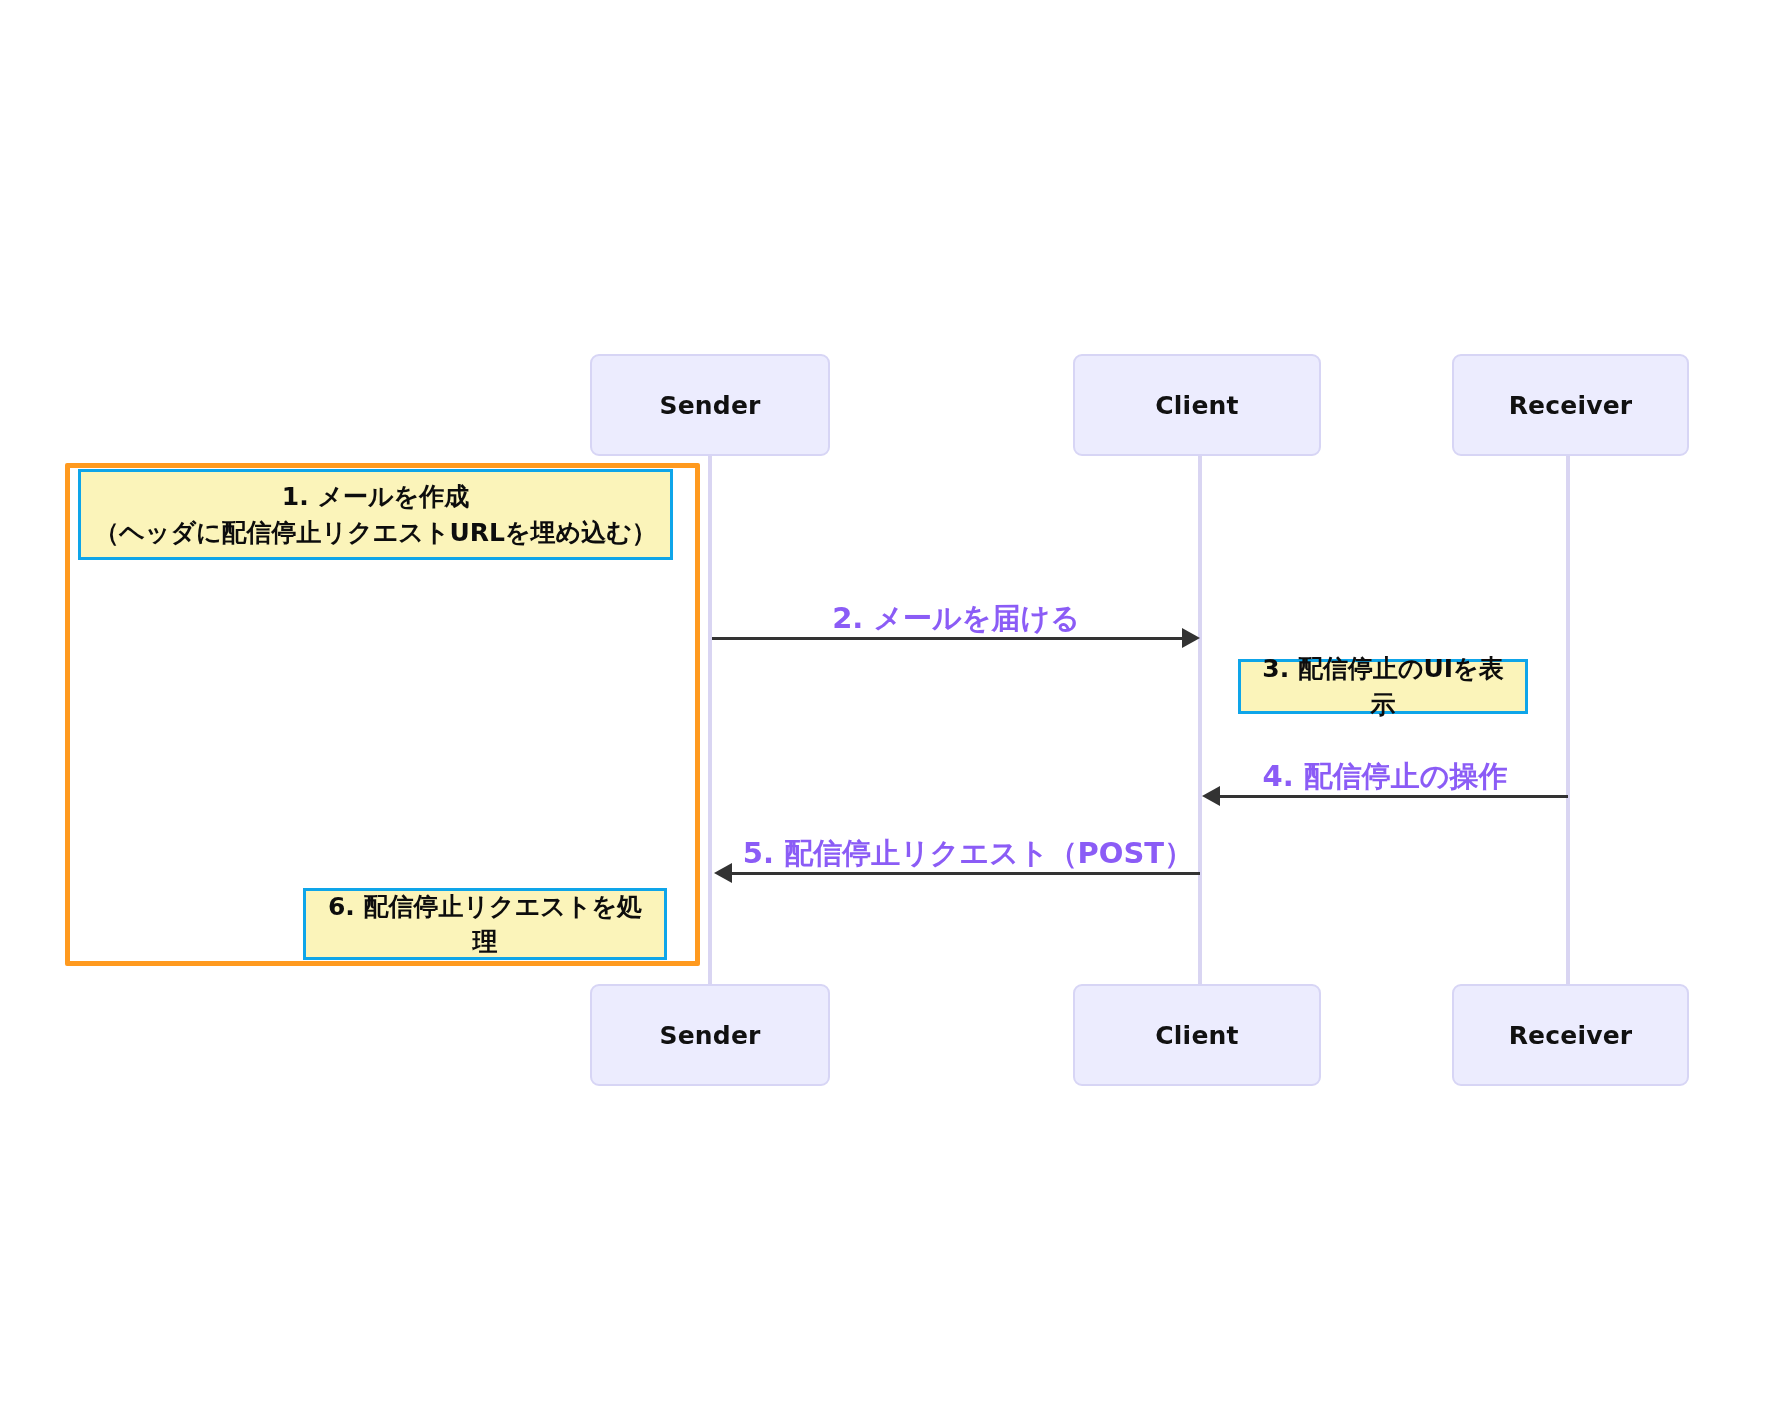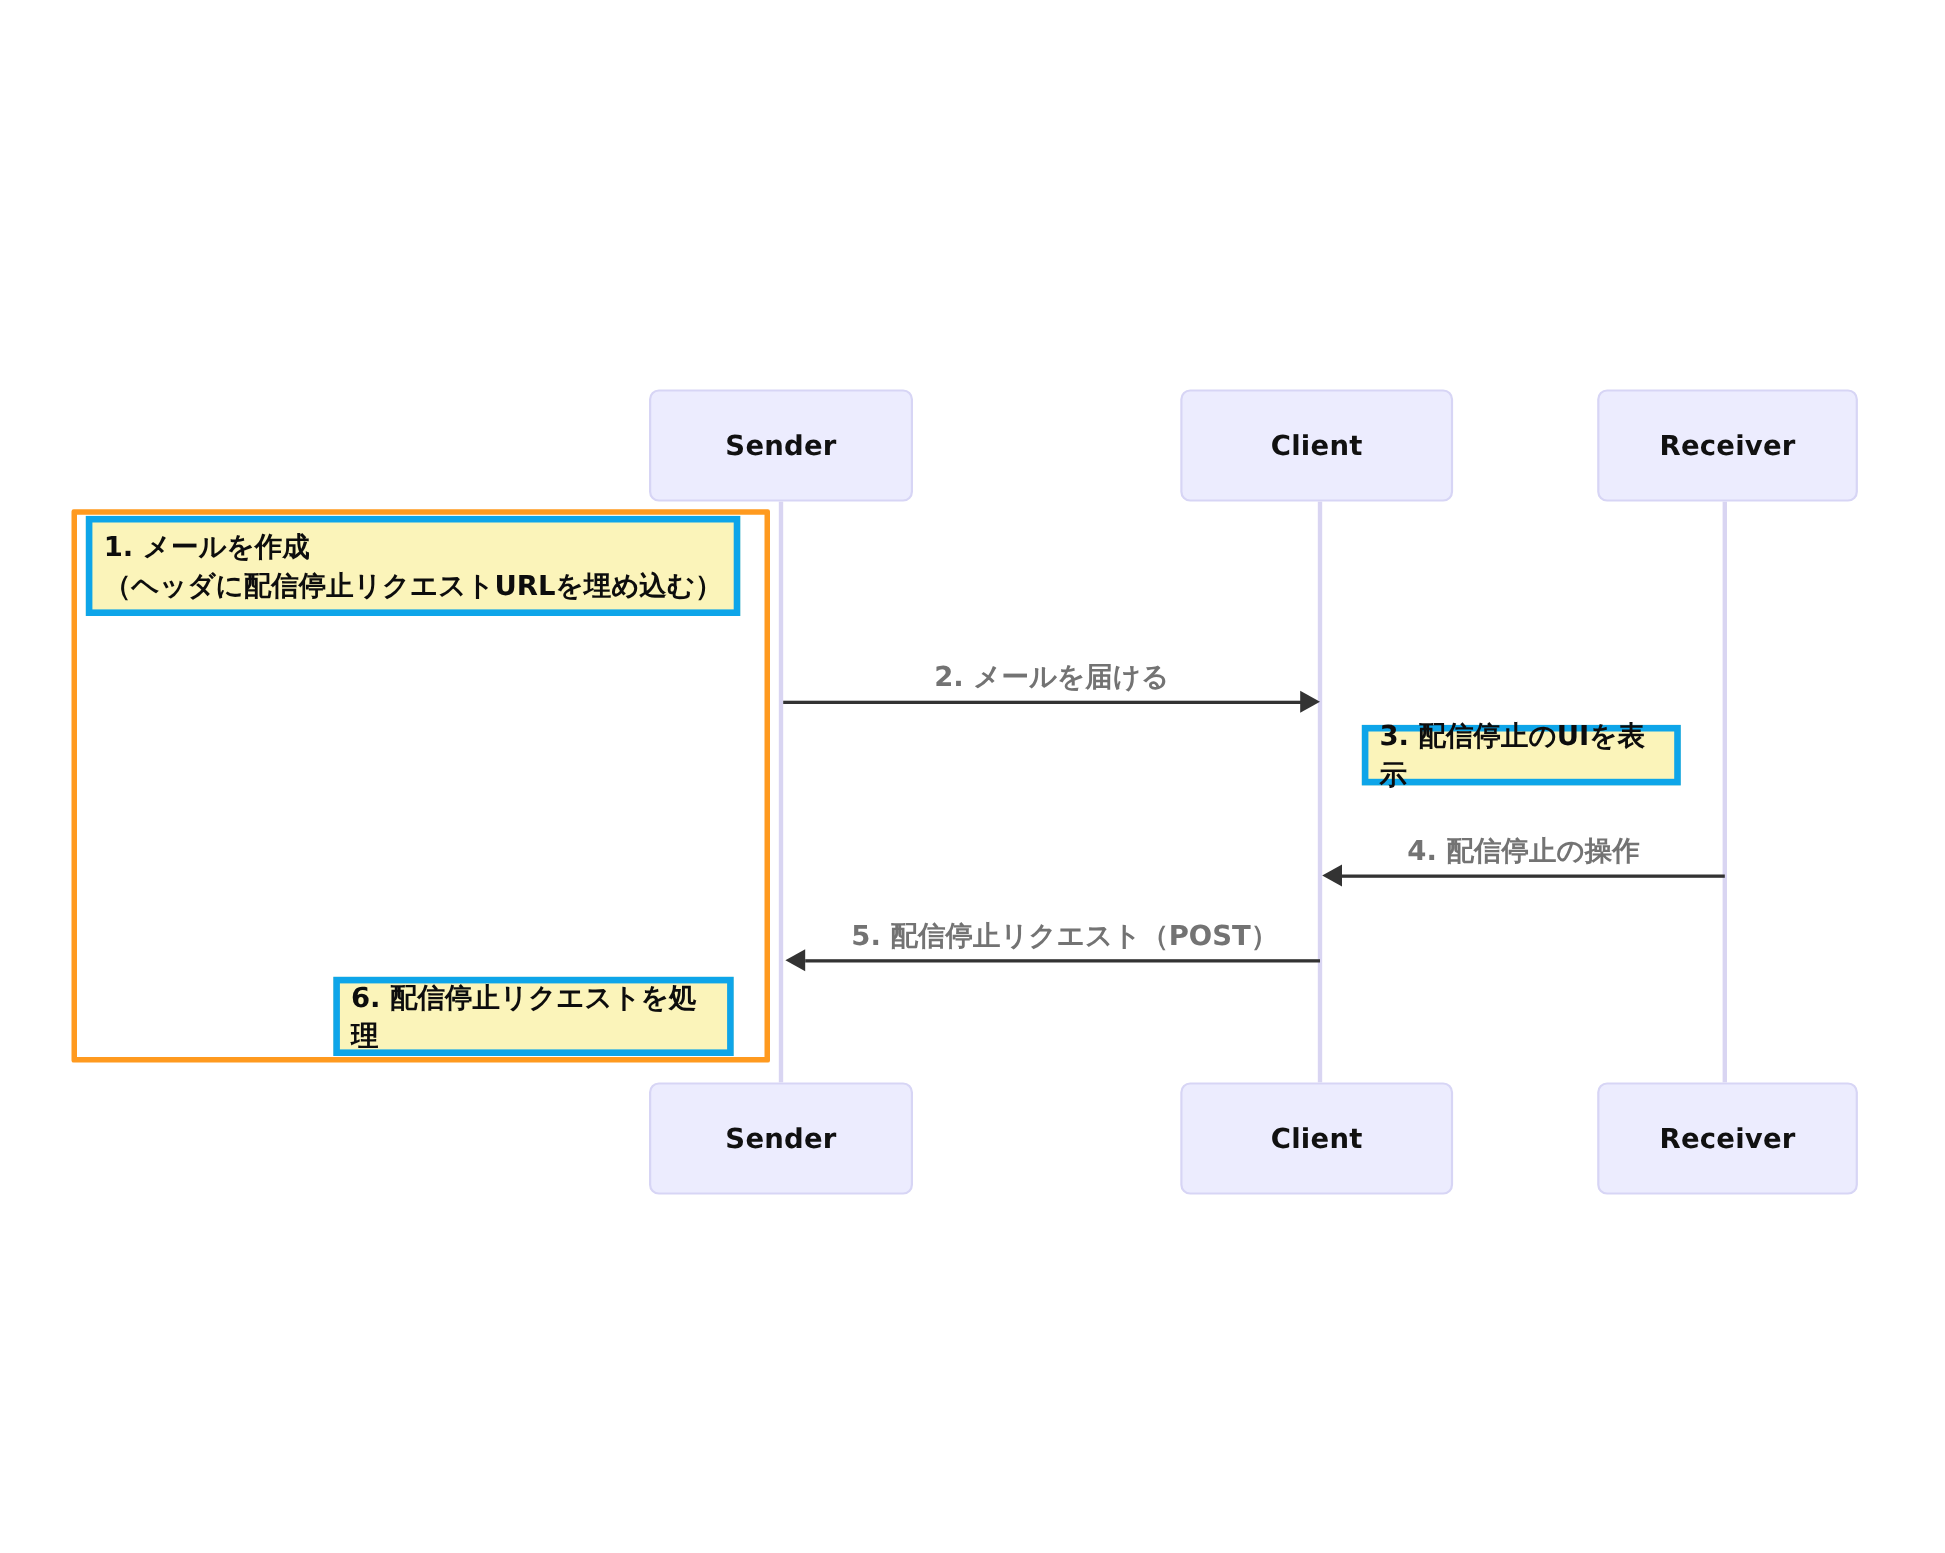--- a/index.html
+++ b/index.html
@@ -41,24 +41,25 @@
   .lifeline {
     position: absolute;
     width: 4px;
     background: #d9d5f2;
   }
 
   
   .note {
     position: absolute;
     background: #fbf4ba;
-    border: 6px solid #0ea5e9;
+    border: 3px solid #0ea5e9;
     display: flex;
     align-items: center;
     justify-content: center;
+    text-align: center;
   }
   .note-text {
     font-size: 25px;
     color: #0d0d0d;
     line-height: 1.42;
     white-space: pre-line;
     padding: 0 10px;
   }
 
   
@@ -79,22 +80,22 @@
     position: absolute;
     width: 0; height: 0;
     border-top: 10px solid transparent;
     border-bottom: 10px solid transparent;
   }
   .arrow-head.right { border-left: 18px solid #333333; }
   .arrow-head.left  { border-right: 18px solid #333333; }
 
   .msg-label {
     position: absolute;
-    font-size: 25px;
-    color: #737373;
+    font-size: 29px;
+    color: #8b5cf6;
     white-space: nowrap;
     text-align: center;
     transform: translateX(-50%);
   }
 </style>
 </head>
 <body>
 
 <div id="diagram">
 

